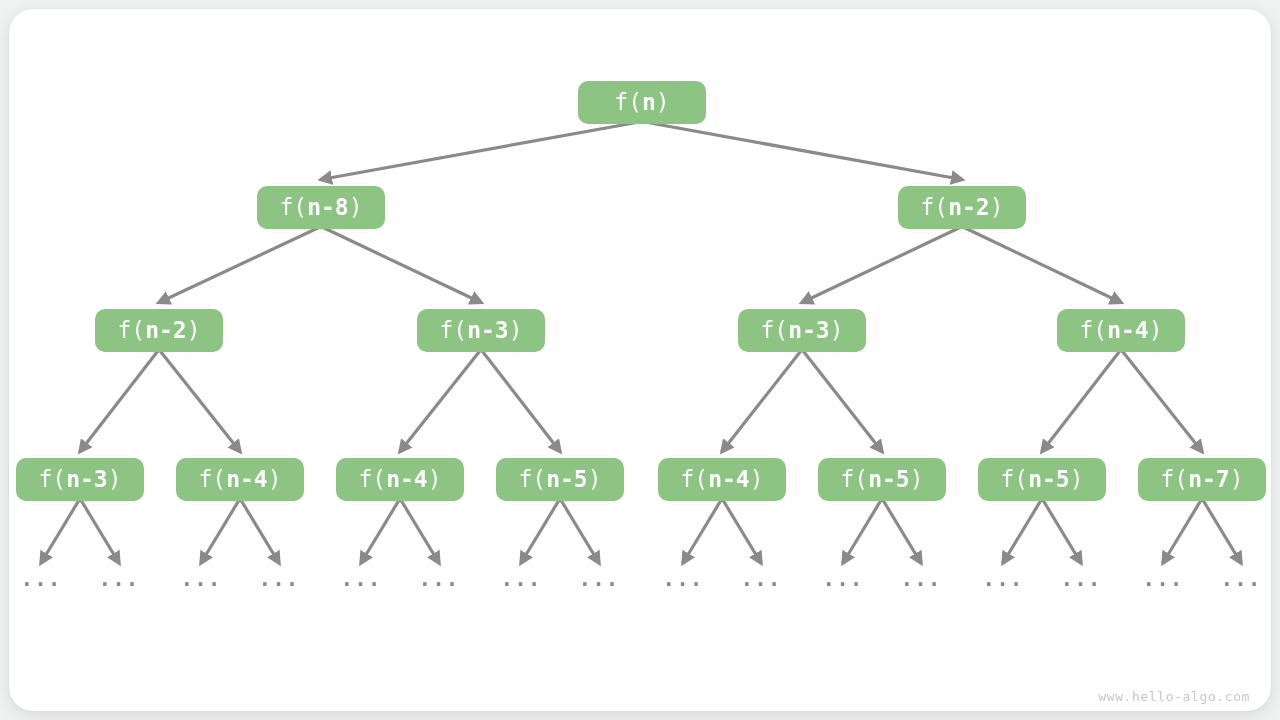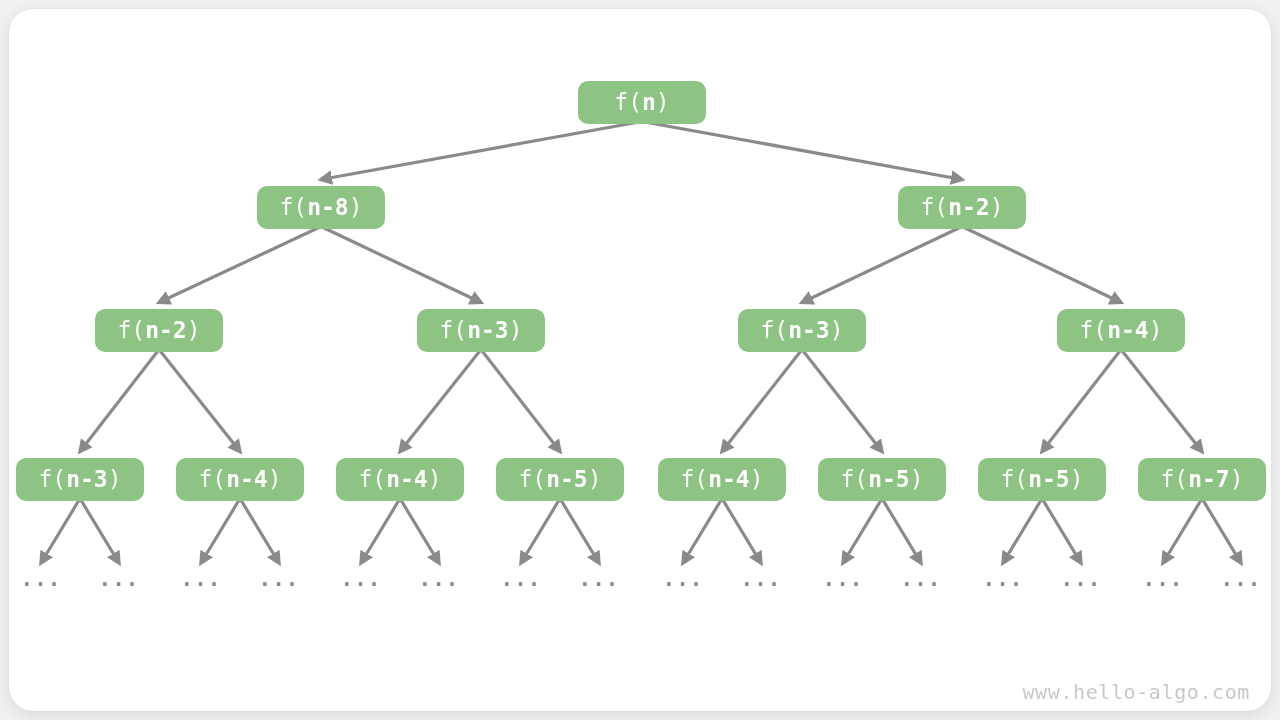--- a/index.html
+++ b/index.html
@@ -44,21 +44,21 @@
     width: 64px;
     text-align: center;
     font-size: 21px;
     line-height: 24px;
     font-weight: bold;
     letter-spacing: 1px;
   }
   .watermark {
     position: absolute;
     right: 30px; bottom: 16px;
-    font-size: 20px;
+    font-size: 13px;
     letter-spacing: 0.6px;
   }
 </style>
 </head>
 <body style="background: rgb(240, 241, 241);">
 
 <div class="card" style="background: rgb(255, 255, 255);"></div>
 
 <div class="stage" id="stage">
   <svg class="edges" id="edges" viewBox="0 0 1280 720" xmlns="http://www.w3.org/2000/svg">

